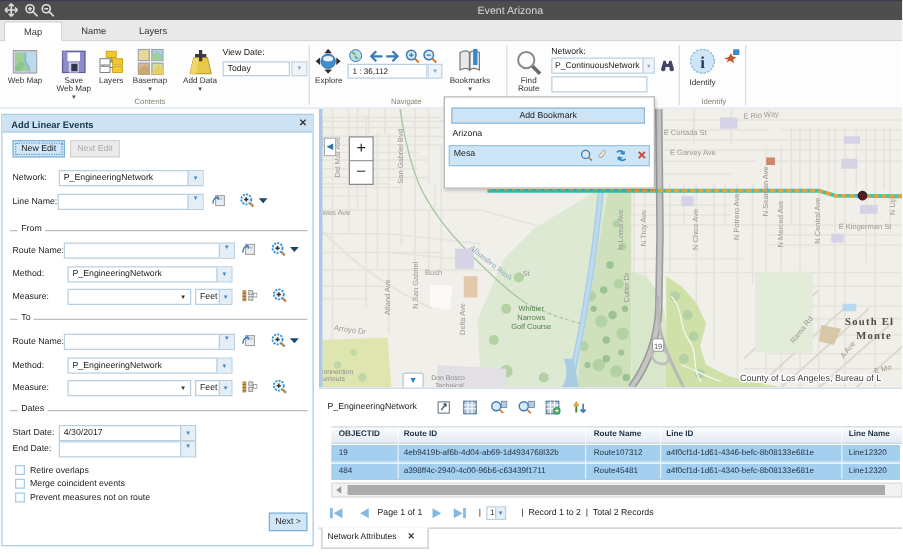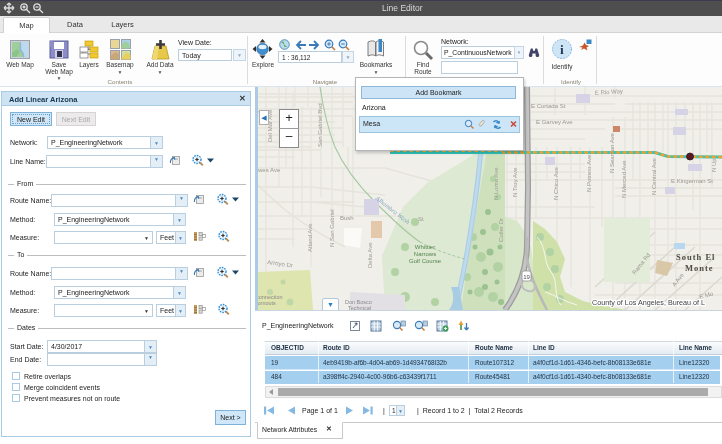--- a/index.html
+++ b/index.html
@@ -37,37 +37,37 @@
   
   #tablearea{left:255px;top:310px;width:467px;height:134px;background:#fff;}
   .hdrcell{font-size:6.5px;font-weight:bold;color:#1c2e42;}
   .rowcell{font-size:6.5px;color:#1c2e42;}
 </style>
 </head>
 <body>
 <div id="app">
 
   <div class="abs" id="topbar"></div>
-  <div class="abs" id="title">Line Editor</div>
+  <div class="abs" id="title">Event Arizona</div>
   <svg class="abs" style="left:3px;top:2px" width="50" height="13" viewBox="0 0 50 13">
     <g stroke="#e0e0e0" stroke-width="1.3" fill="none">
       <path d="M6 1 L6 11 M1 6 L11 6"></path>
       <path d="M6 1 l-2 2 M6 1 l2 2 M6 11 l-2 -2 M6 11 l2 -2 M1 6 l2 -2 M1 6 l2 2 M11 6 l-2 -2 M11 6 l-2 2"></path>
       <circle cx="21" cy="5" r="3.2"></circle>
       <path d="M23.5 7.5 L27 11"></path>
       <path d="M19.5 5 h3 M21 3.5 v3"></path>
       <circle cx="34" cy="5" r="3.2"></circle>
       <path d="M36.5 7.5 L40 11"></path>
       <path d="M32.5 5 h3"></path>
     </g>
   </svg>
 
   <div class="abs" id="tabstrip"></div>
   <div class="abs tab active" style="left:3px;width:45px;">Map</div>
-  <div class="abs tab" style="left:55px;width:40px;">Data</div>
+  <div class="abs tab" style="left:55px;width:40px;">Name</div>
   <div class="abs tab" style="left:100px;width:45px;">Layers</div>
 
   <div class="abs" id="ribbon"></div>
 
   <svg class="abs" style="left:10px;top:40px" width="20" height="19" viewBox="0 0 20 19">
     <rect x="0.5" y="0.5" width="19" height="18" fill="#cdd3dd" stroke="#9aa0ac"></rect>
     <rect x="2" y="2" width="16" height="15" fill="#9fce9a"></rect>
     <path d="M10 2 C12 6 8 9 12 12 C14 14 13 16 14 17 L18 17 L18 2 Z" fill="#bcd9ee"></path>
     <path d="M10 2 C12 6 8 9 12 12 C14 14 13 16 14 17" stroke="#8ab8d8" stroke-width="1.5" fill="none"></path>
     <path d="M2 13 l5 -4 3 3 -4 5 l-4 0 z" fill="#8cc487"></path>
@@ -365,21 +365,21 @@
         <path d="M36.5 8 a3.4 3.4 0 0 1 -6 -1.5"></path>
         <path d="M35.5 1 v3.5 h-3.5" stroke-width="0" fill="#3a88c8" transform="rotate(25 34 3)"></path>
         <path d="M30.5 10 v-3.5 h3.5" stroke-width="0" fill="#3a88c8" transform="rotate(25 32 8)"></path>
       </g>
       <path d="M47 2.5 L52 7.5 M52 2.5 L47 7.5" stroke="#c84a3a" stroke-width="1.6"></path>
     </svg>
   </div>
 
   <div class="abs" id="panel">
     <div class="abs" id="panelhdr"></div>
-    <div class="abs" style="left:7px;top:2.5px;font-size:7.5px;font-weight:bold;color:#15354d;">Add Linear Arizona</div>
+    <div class="abs" style="left:7px;top:2.5px;font-size:7.5px;font-weight:bold;color:#15354d;">Add Linear Events</div>
     <div class="abs" style="left:237px;top:2px;font-size:8px;font-weight:bold;color:#333;">✕</div>
     <div class="abs btn-blue" style="left:8px;top:20px;width:42px;height:14px;line-height:13px;outline:1px dotted #6aa0c8;outline-offset:-3px;">New Edit</div>
     <div class="abs btn-gray" style="left:54px;top:20px;width:40px;height:14px;line-height:13px;">Next Edit</div>
 
     <div class="abs flabel" style="left:8px;top:47px;">Network:</div>
     <div class="abs combo" style="left:45px;top:44px;width:116px;height:13px;line-height:12px;padding-left:3px;">P_EngineeringNetwork<span class="btn">▼</span></div>
 
     <div class="abs flabel" style="left:8px;top:66px;">Line Name:</div>
     <div class="abs combo" style="left:44px;top:63px;width:117px;height:13px;">
         <span class="btn">▼</span>

